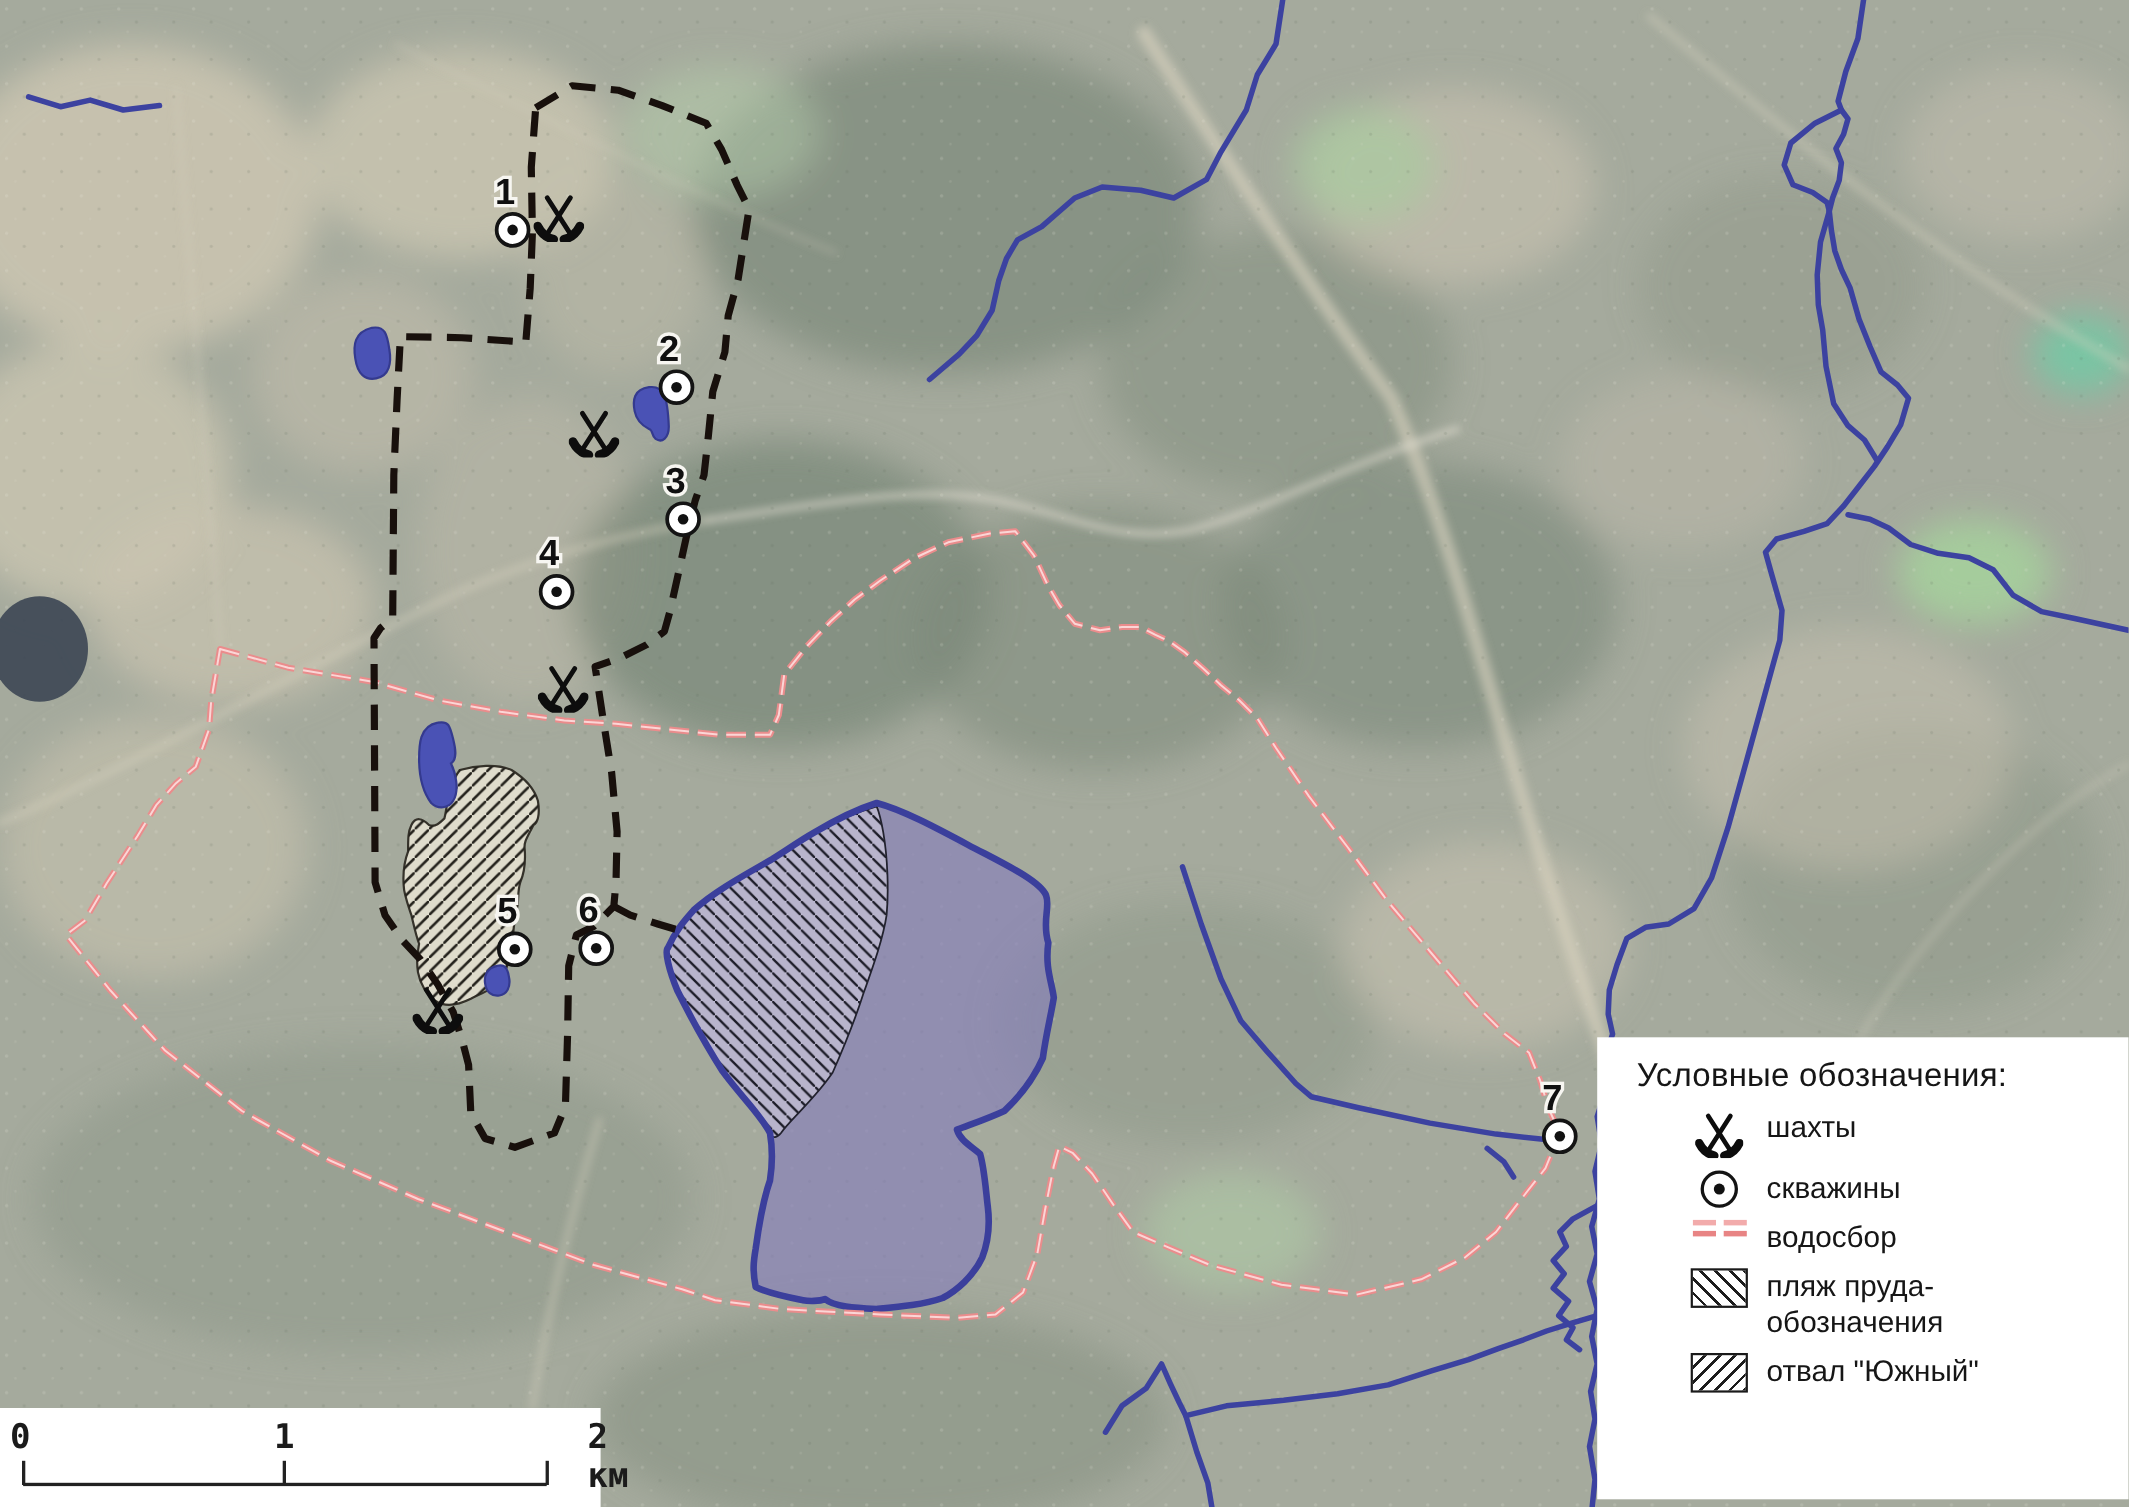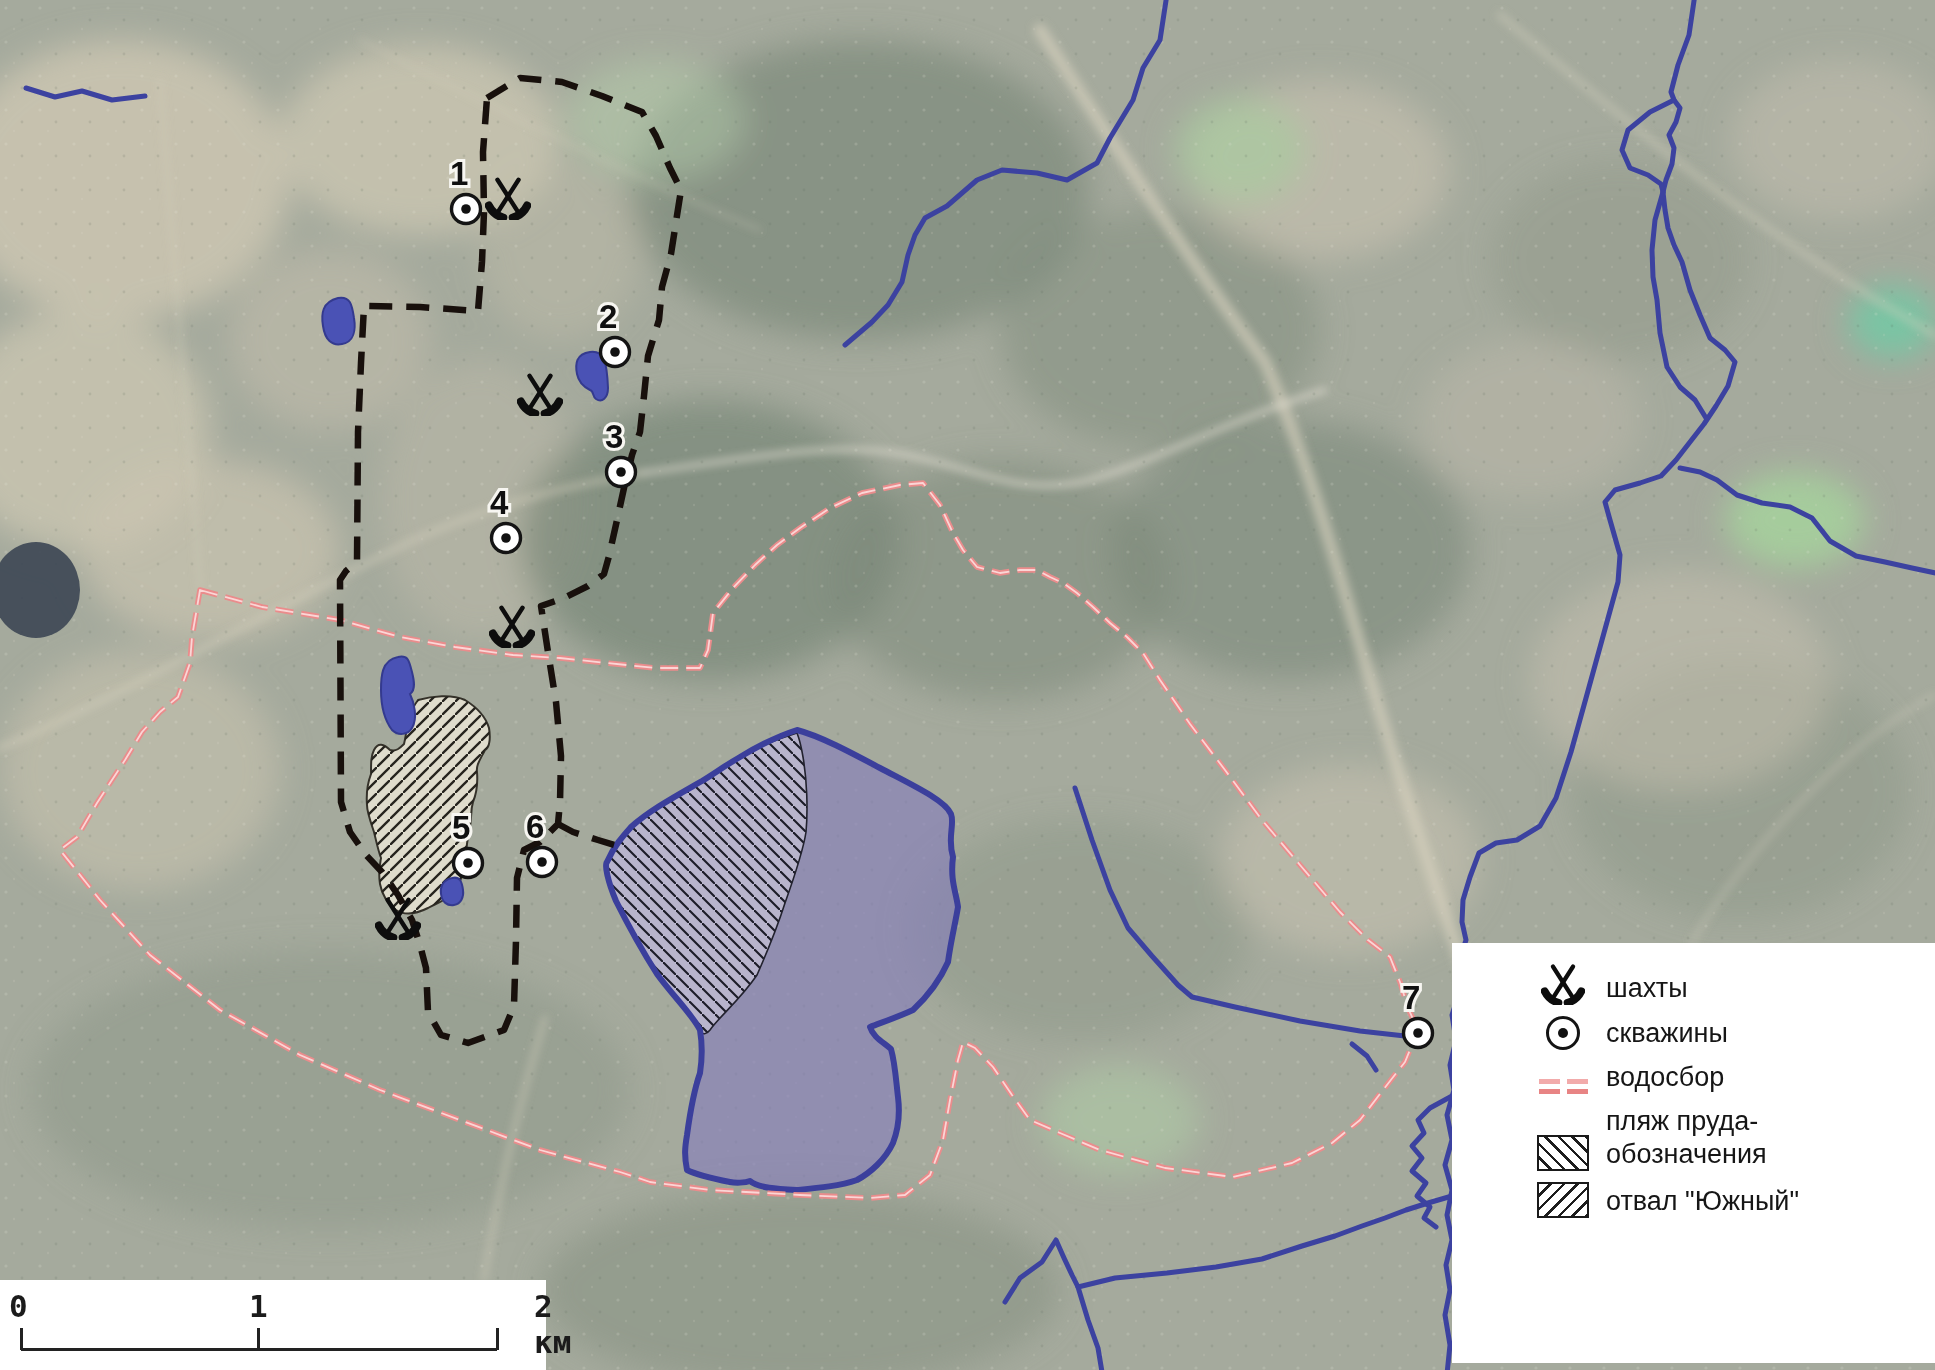--- a/index.html
+++ b/index.html
@@ -10,21 +10,21 @@
   .river{fill:none;stroke:#3c42a0;stroke-width:5;stroke-linecap:round;stroke-linejoin:round;}
   .watershed-base{fill:none;stroke:#ea8c8c;stroke-width:5.5;stroke-linejoin:round;stroke-dasharray:18 8;}
   .watershed-core{fill:none;stroke:#fad6d6;stroke-width:1.8;stroke-linejoin:round;stroke-dasharray:18 8;}
   .boundary{fill:none;stroke:#18100c;stroke-width:6.5;stroke-dasharray:23 14;stroke-linejoin:round;}
   .well-label{font:bold 33px "Liberation Sans",sans-serif;fill:#101010;stroke:#f7f6f1;stroke-width:6;paint-order:stroke;}
 
   
   #legend{position:absolute;left:1452px;top:943px;width:483px;height:420px;background:#ffffff;
           box-sizing:border-box;padding:18px 14px 10px 36px;color:#161616;}
   #legend-title{font-size:30px;letter-spacing:.2px;margin:0 0 14px 0;}
-  .lg-row{display:flex;align-items:flex-end;margin-bottom:11px;}
+  .lg-row{display:flex;align-items:flex-start;margin-bottom:11px;}
   .lg-icon{width:62px;min-width:62px;margin-left:44px;margin-right:12px;display:flex;
            align-items:center;justify-content:center;}
   .lg-label{font-size:27px;line-height:1.22;white-space:pre-line;}
   .lg-line{width:54px;height:7px;background:#3c42a0;border-radius:3px;}
   .lg-waterbody{width:44px;height:22px;background:#b7b0d6;border:6px solid #3c42a0;border-radius:7px;}
   .lg-well{width:28px;height:28px;border:3.5px solid #141414;border-radius:50%;background:#fff;
            display:flex;align-items:center;justify-content:center;}
   .lg-well i{width:10px;height:10px;background:#111;border-radius:50%;}
   .lg-dashes{display:flex;flex-direction:column;gap:5px;}
   .lg-dashrow{display:flex;gap:7px;}
@@ -175,20 +175,21 @@
         <use href="#wellSym" x="448" y="843" width="40" height="40"></use>
         <text x="452" y="839" class="well-label">5</text>
         <use href="#wellSym" x="522" y="842" width="40" height="40"></use>
         <text x="526" y="838" class="well-label">6</text>
         <use href="#wellSym" x="1398" y="1013" width="40" height="40"></use>
         <text x="1402" y="1009" class="well-label">7</text>
       </g>
   </svg>
 
   <div id="legend">
+    <p id="legend-title">Условные обозначения:</p>
     <div id="legend-items">
         <div class="lg-row">
           <div class="lg-icon">
             <svg width="44" height="44">
               <use href="#mineSym"></use>
             </svg>
           </div>
           <span class="lg-label">шахты</span>
         </div>
         <div class="lg-row">

